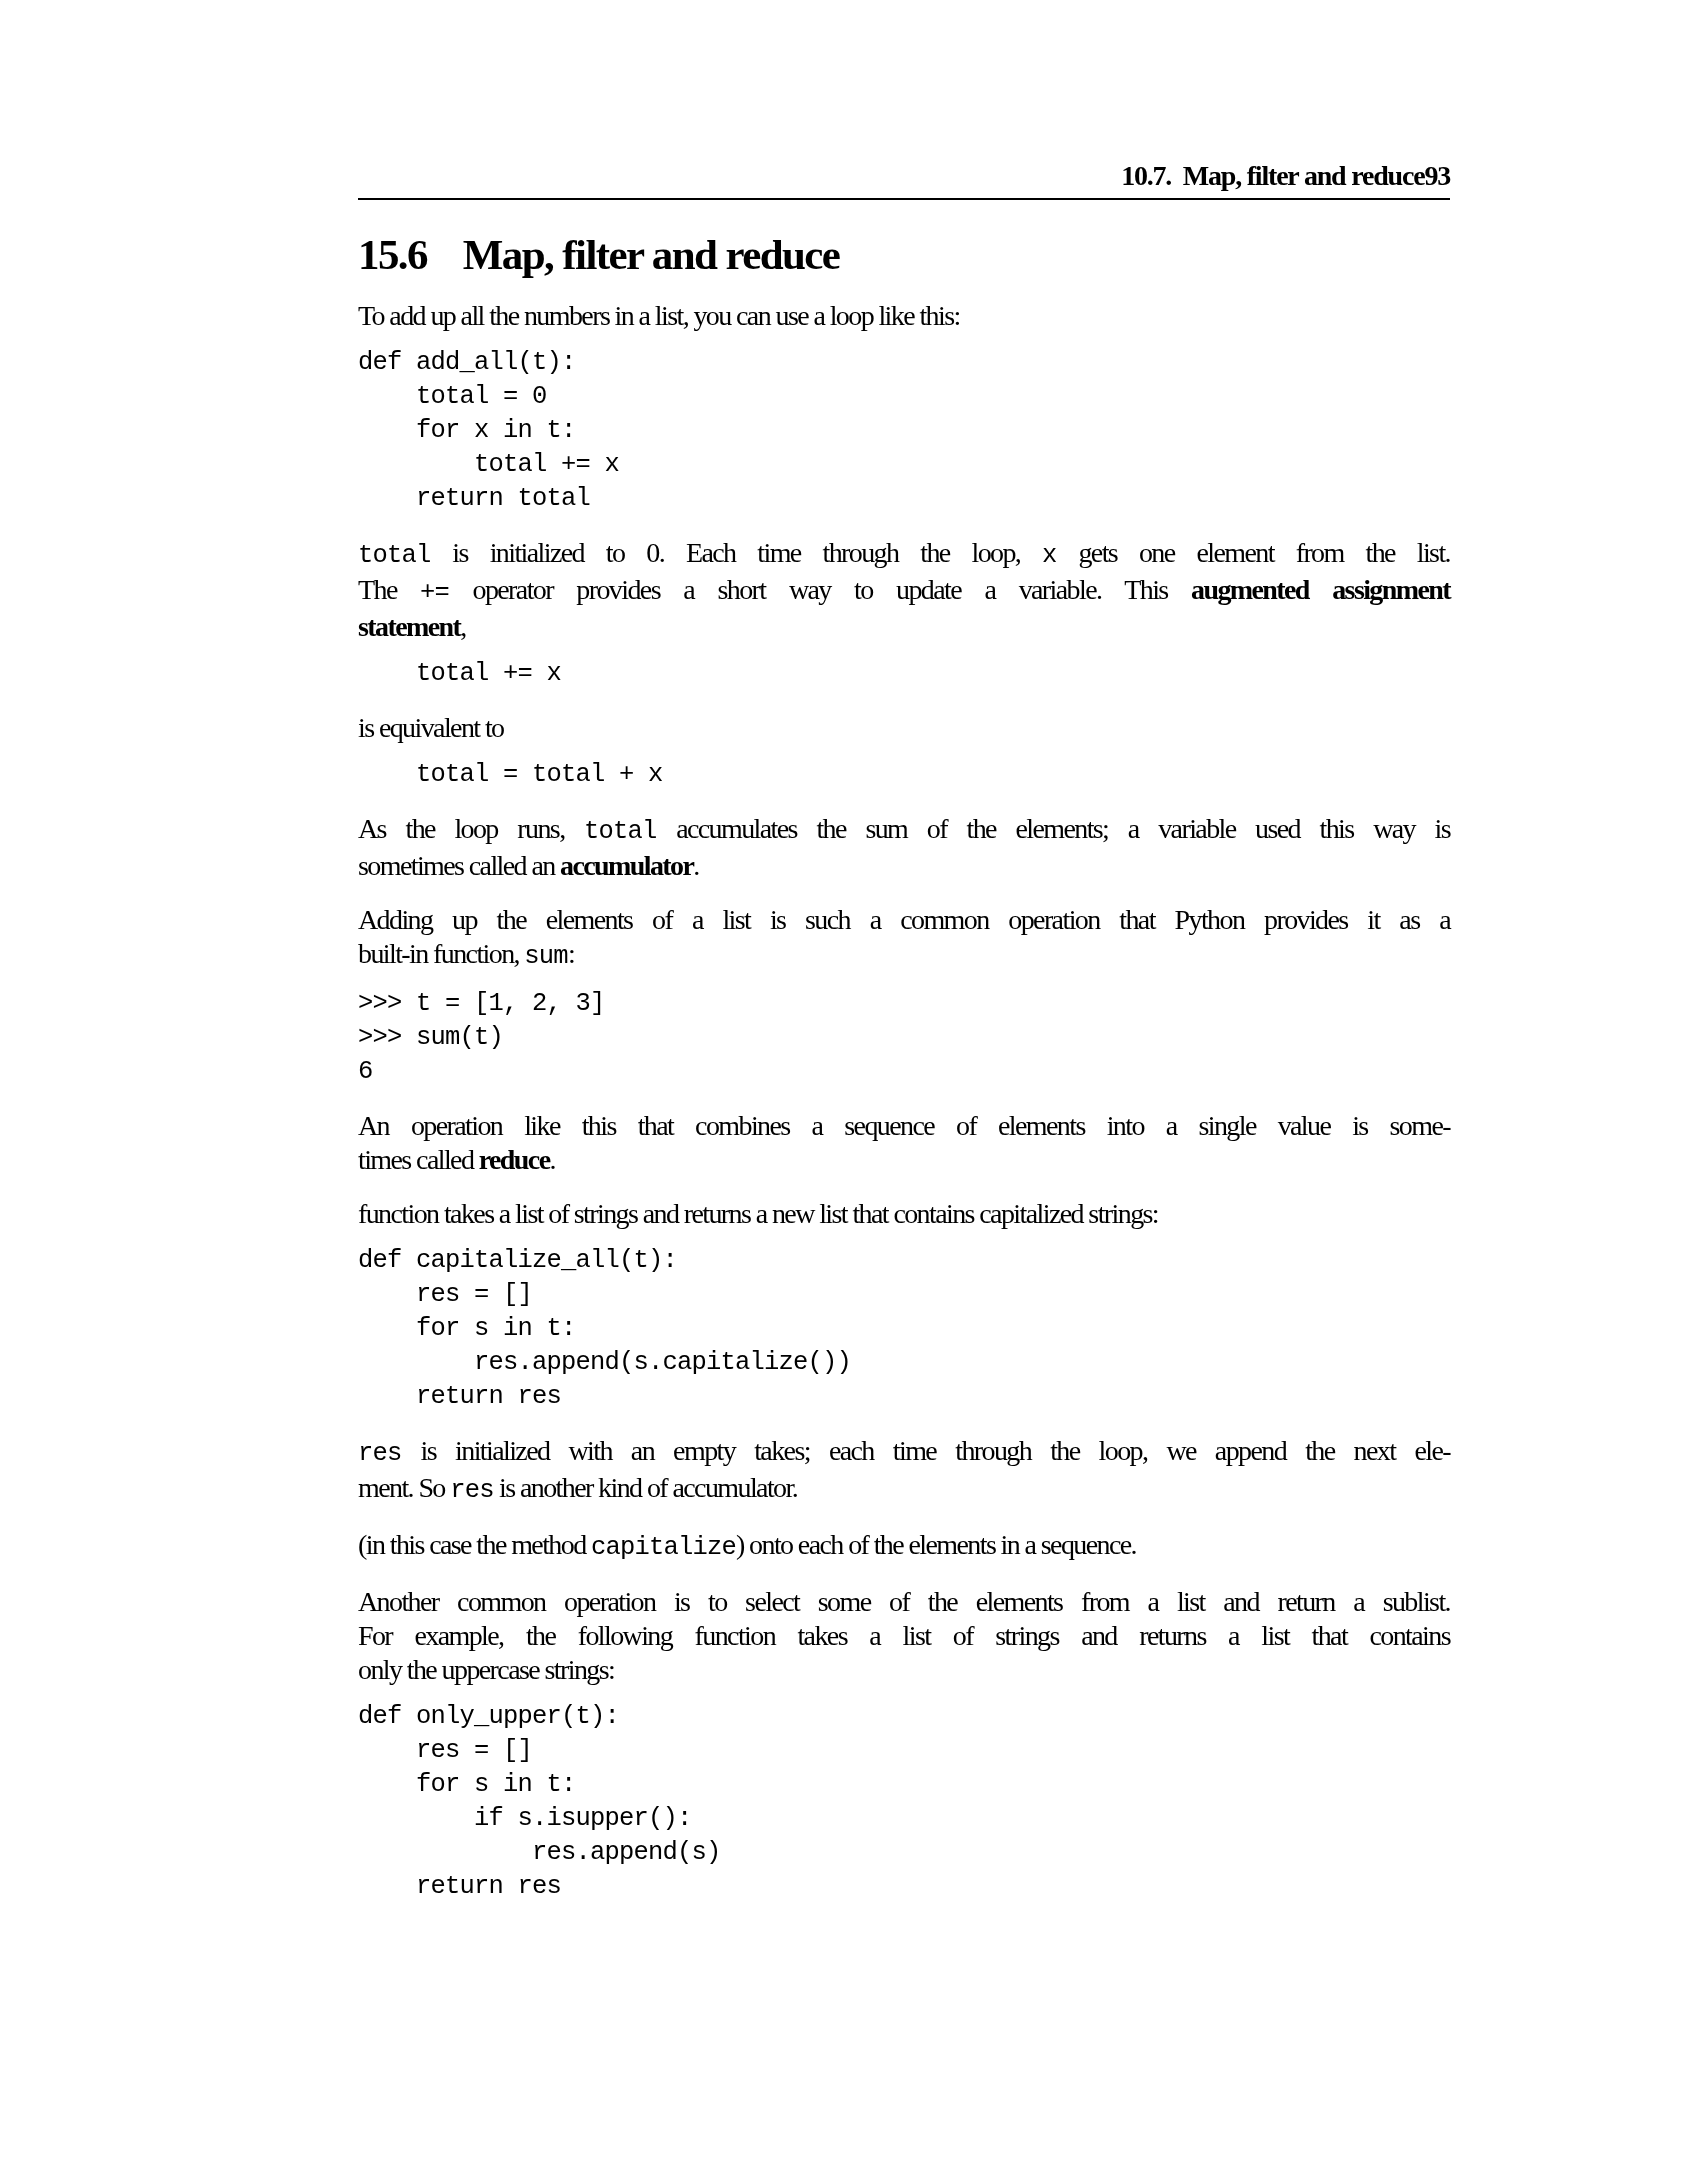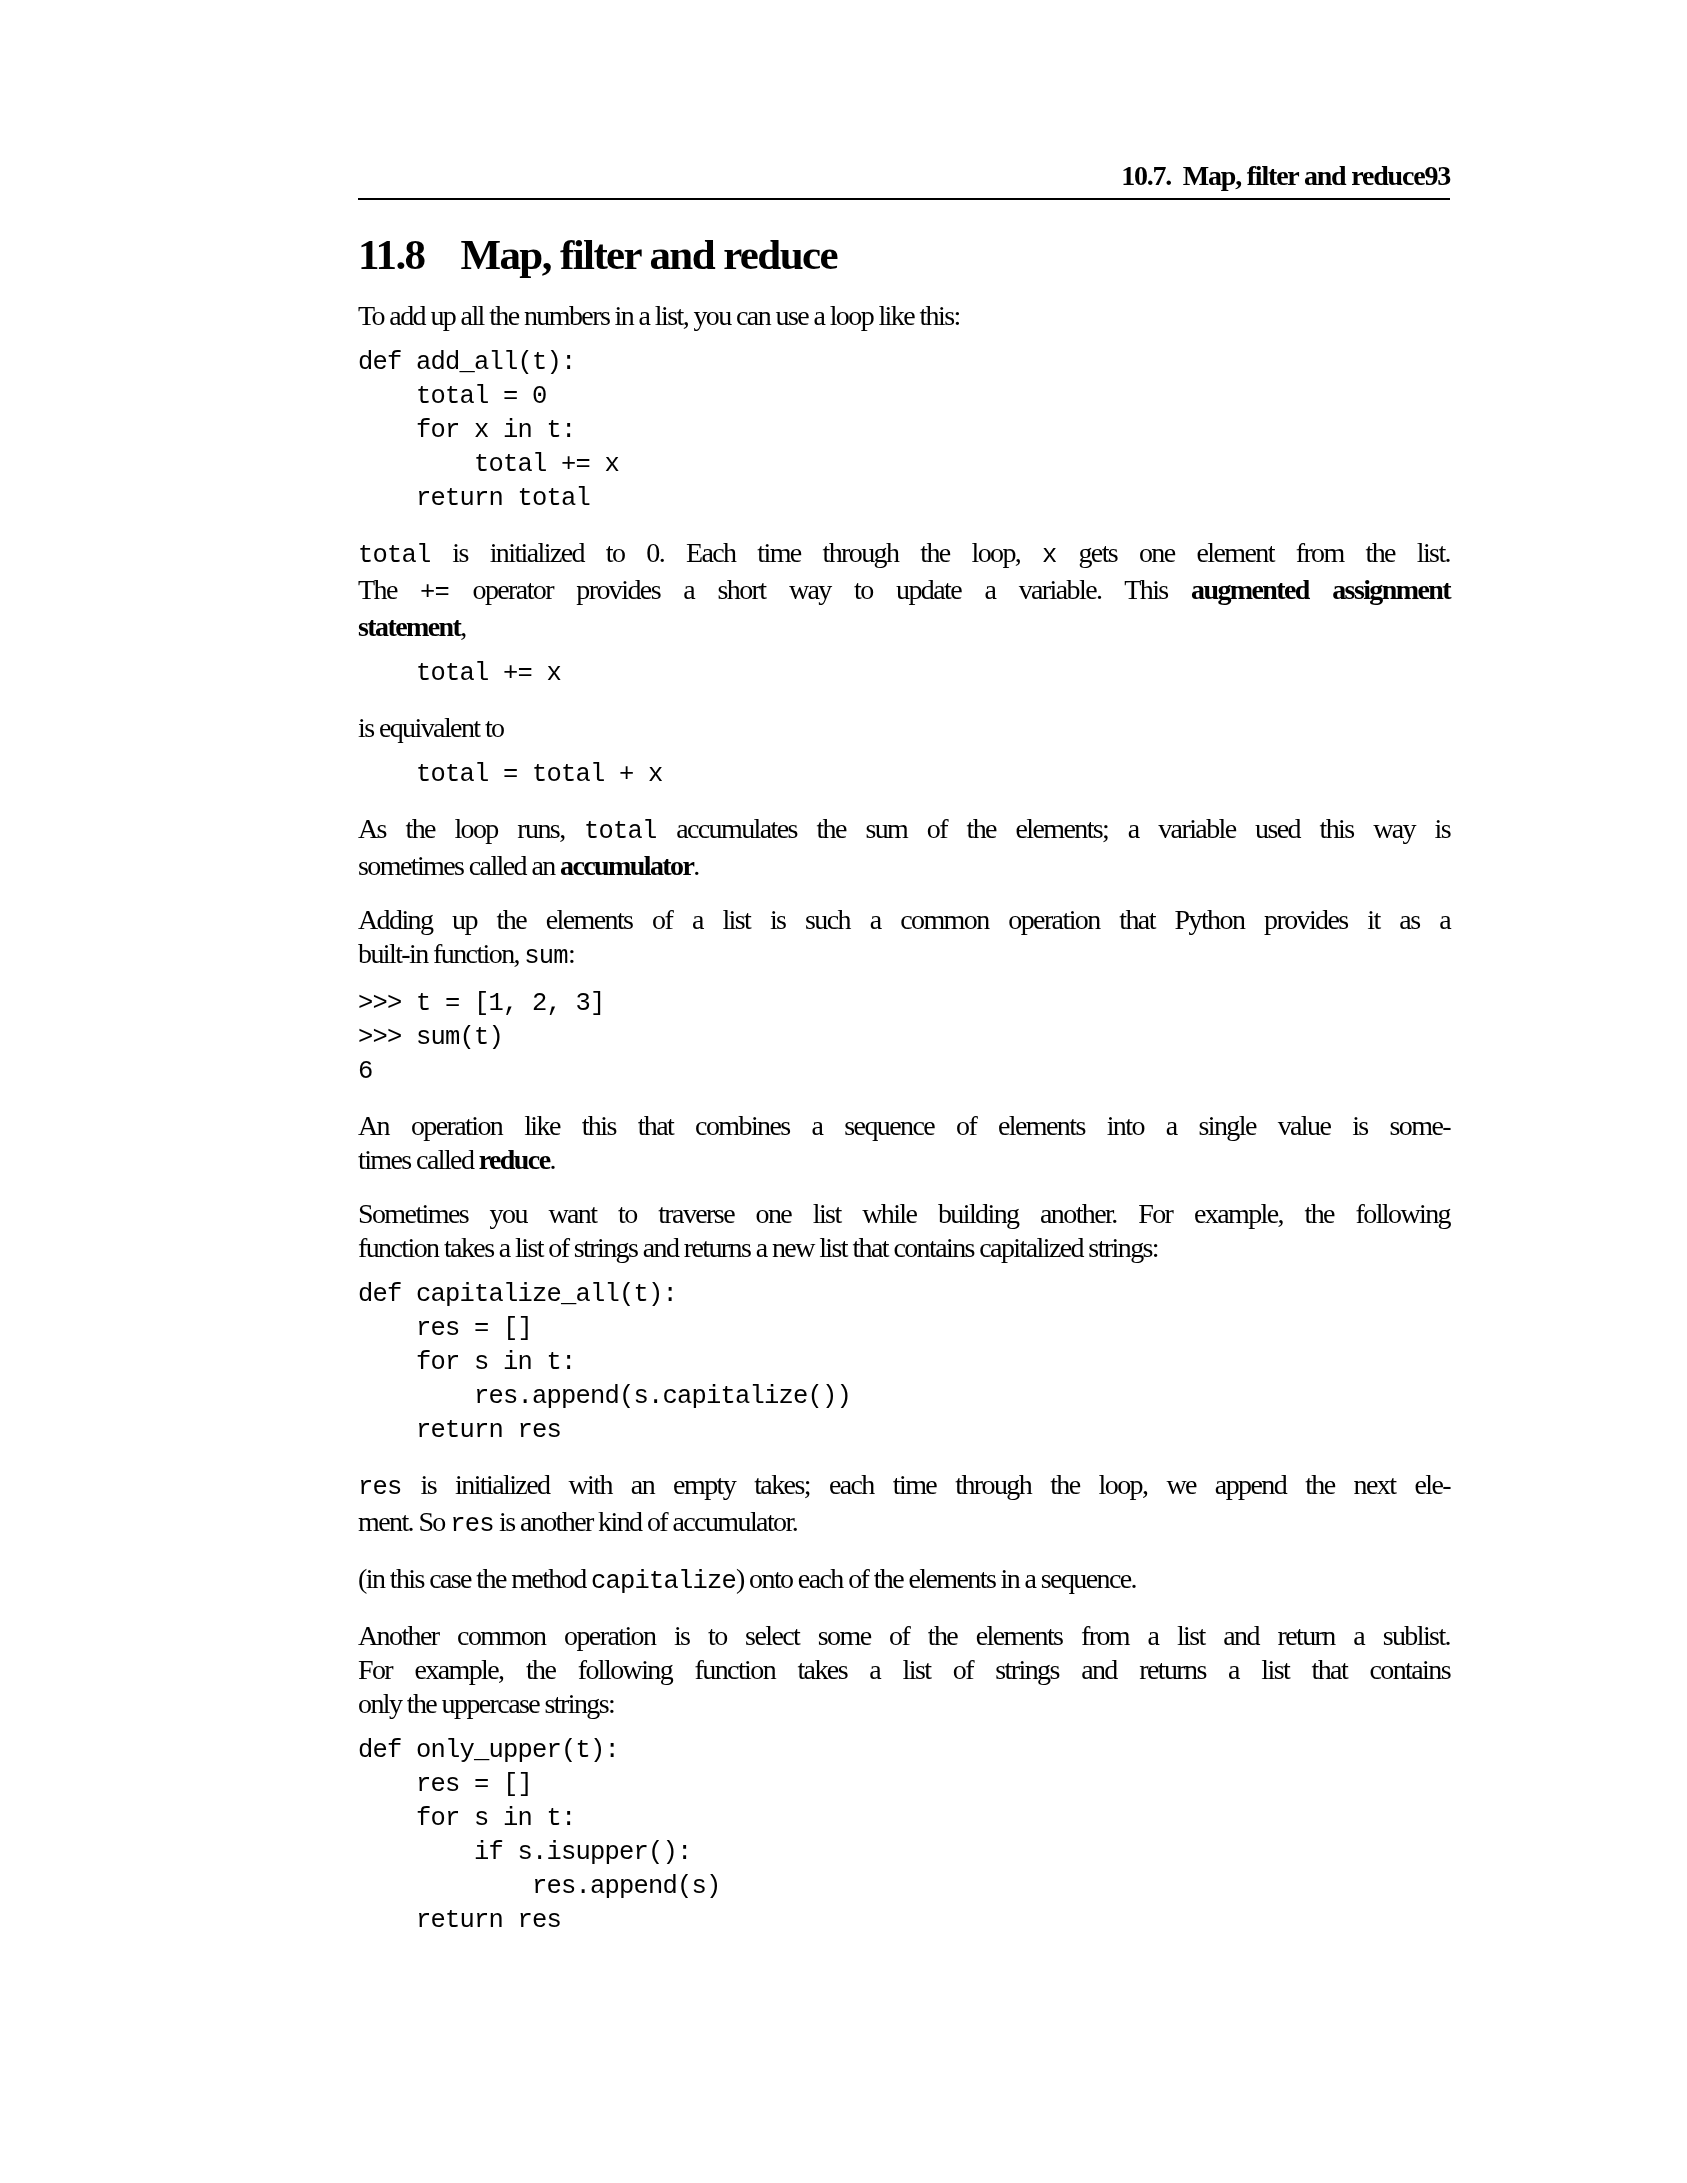--- a/index.html
+++ b/index.html
@@ -59,21 +59,21 @@
 <body>
 
 <div class="page">
 
   <div class="running-header">
     <span>10.7.&nbsp; Map, filter and reduce</span>
     <span>93</span>
   </div>
 
   <div class="section-heading">
-    <span class="sec-num">11.8</span><span>Map, filter and reduce</span>
+    <span class="sec-num">15.6</span><span>Map, filter and reduce</span>
   </div>
 
   <div class="content">
       <div class="para">
         <div class="line"><span>To add up all the numbers in a list, you can use a loop like this:</span></div>
       </div>
       <pre class="code-block">def add_all(t):
     total = 0
     for x in t:
         total += x
@@ -97,21 +97,20 @@
         <div class="line"><span>built-in function, </span><span class="mono">sum</span><span>:</span></div>
       </div>
       <pre class="code-block">&gt;&gt;&gt; t = [1, 2, 3]
 &gt;&gt;&gt; sum(t)
 6</pre>
       <div class="para">
         <div class="line just"><span>An operation like this that combines a sequence of elements into a single value is some-</span></div>
         <div class="line"><span>times called </span><span class="bold">reduce</span><span>.</span></div>
       </div>
       <div class="para">
-        <div class="line just"><span>Sometimes you want to traverse one list while building another. For example, the following</span></div>
         <div class="line"><span>function takes a list of strings and returns a new list that contains capitalized strings:</span></div>
       </div>
       <pre class="code-block">def capitalize_all(t):
     res = []
     for s in t:
         res.append(s.capitalize())
     return res</pre>
       <div class="para">
         <div class="line just"><span class="mono">res</span><span> is initialized with an empty takes; each time through the loop, we append the next ele-</span></div>
         <div class="line"><span>ment. So </span><span class="mono">res</span><span> is another kind of accumulator.</span></div>

